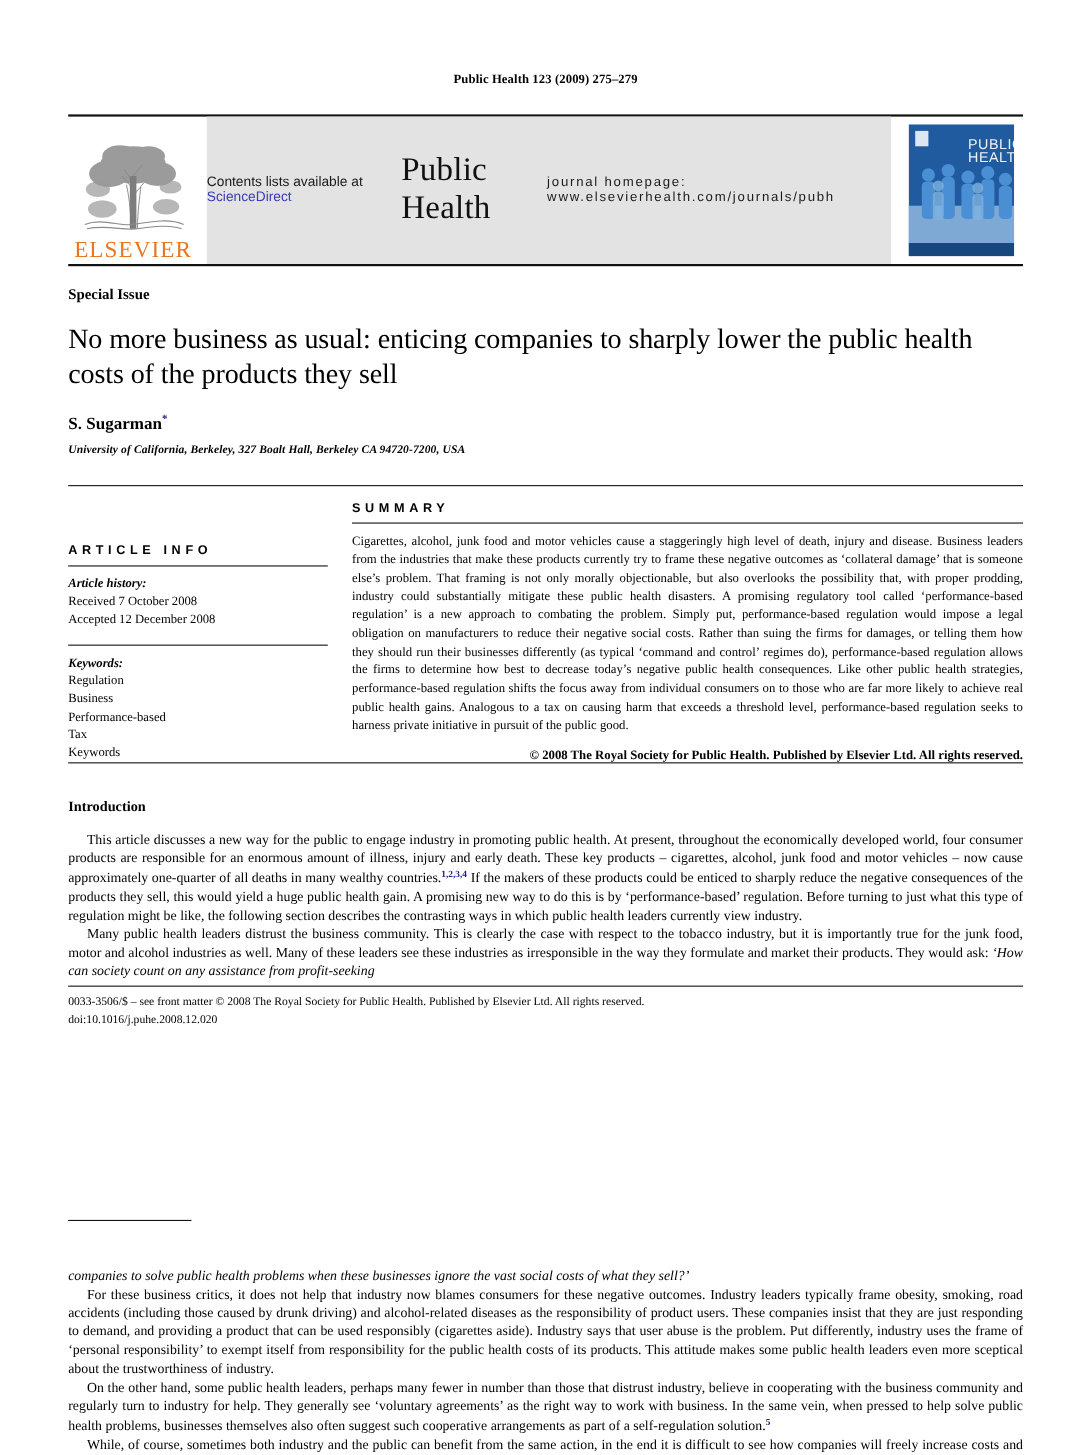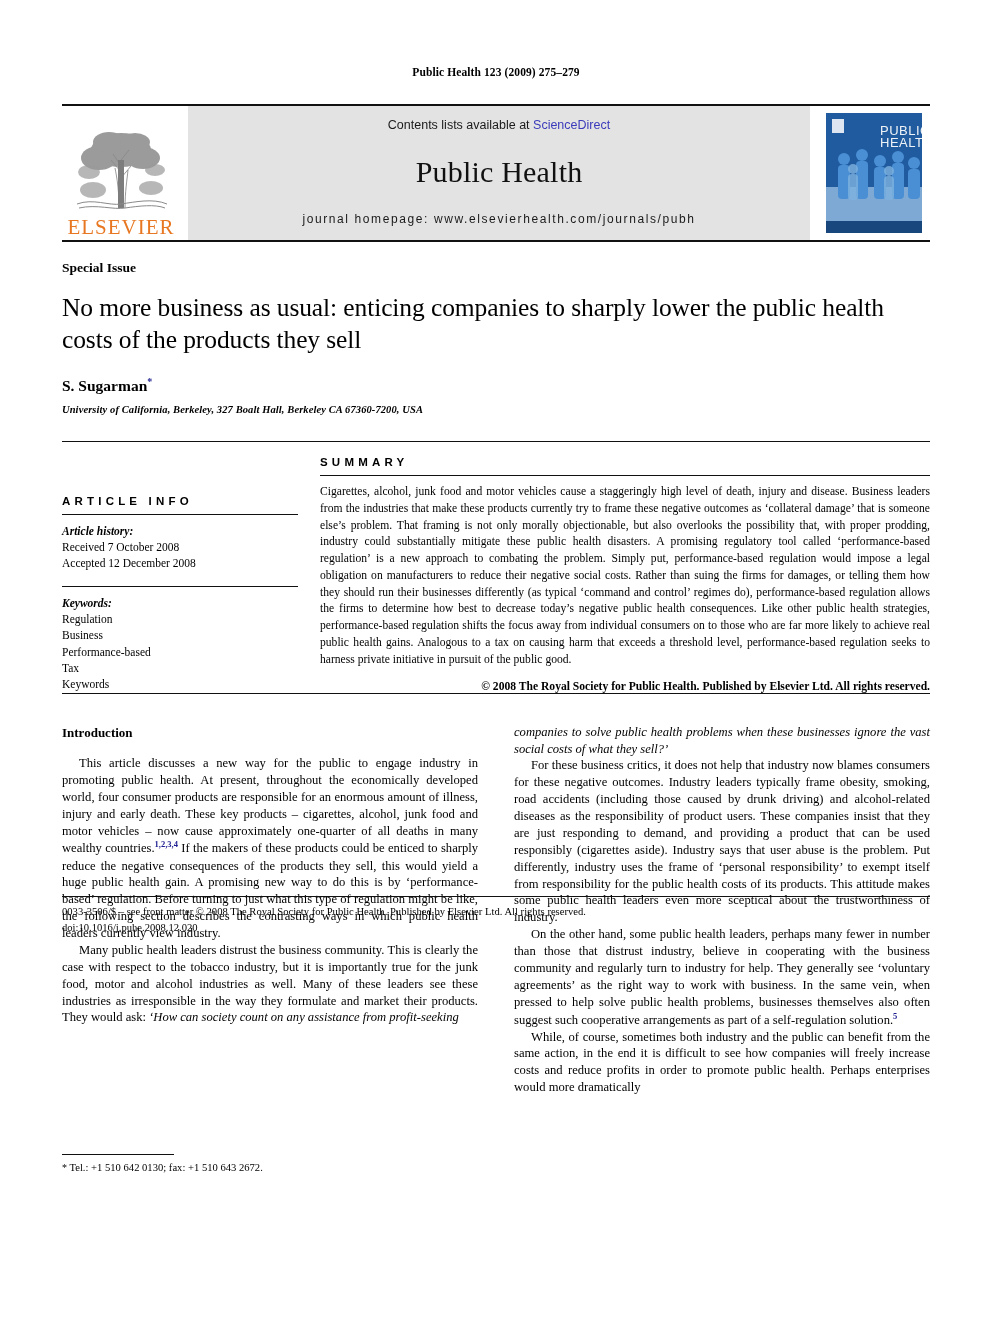--- a/index.html
+++ b/index.html
@@ -58,21 +58,21 @@
     font-size: 21px;
     letter-spacing: 1px;
     color: #E87722;
     line-height: 1;
     padding-top: 1px;
   }
   .masthead-center {
     flex: 1 1 auto;
     background: #e3e3e3;
     display: flex;
-    flex-direction: column;
+    flex-direction: row;
     justify-content: space-between;
     align-items: center;
     padding: 12px 0 14px 0;
     margin: 0 8px;
   }
   .contents-line {
     font-family: "Liberation Sans", sans-serif;
     font-size: 12.5px;
     color: #1a1a1a;
   }
@@ -165,20 +165,21 @@
     font-size: 11.6px;
     font-weight: bold;
   }
 
   
   .body-cols {
     margin-top: 30px;
     display: flex;
     gap: 36px;
     height: 452px;
+    flex-direction: column;
   }
   .col {
     flex: 1 1 0;
     position: relative;
     font-size: 12.6px;
     line-height: 1.34;
     text-align: justify;
   }
   .col-left-inner { height: 392px; overflow: hidden; }
   h2.section-heading {
@@ -303,21 +304,21 @@
   </div>
 
   <div class="special-issue">Special Issue</div>
 
   <h1 class="article-title">No more business as usual: enticing companies to sharply lower the public health costs of the products they sell</h1>
 
   <div class="author">
     <span>S. Sugarman</span><sup>*</sup>
   </div>
 
-  <div class="affiliation">University of California, Berkeley, 327 Boalt Hall, Berkeley CA 67360-7200, USA</div>
+  <div class="affiliation">University of California, Berkeley, 327 Boalt Hall, Berkeley CA 94720-7200, USA</div>
 
   <div class="info-block">
 
     <div class="col-info">
       <div class="sec-label">ARTICLE INFO</div>
       <div class="rule-thin"></div>
       <div class="info-group">
         <div class="head">Article history:</div>
         <div>Received 7 October 2008</div>
         <div>Accepted 12 December 2008</div>
@@ -346,21 +347,20 @@
     <div class="col">
       <div class="col-left-inner">
         <h2 class="section-heading">Introduction</h2>
         <p class="para"><span>This article discusses a new way for the public to engage industry in promoting public health. At present, throughout the economically developed world, four consumer products are responsible for an enormous amount of illness, injury and early death. These key products – cigarettes, alcohol, junk food and motor vehicles – now cause approximately one-quarter of all deaths in many wealthy countries.</span><sup class="cite">1,2,3,4</sup><span> If the makers of these products could be enticed to sharply reduce the negative consequences of the products they sell, this would yield a huge public health gain. A promising new way to do this is by ‘performance-based’ regulation. Before turning to just what this type of regulation might be like, the following section describes the contrasting ways in which public health leaders currently view industry.</span></p>
         <p class="para"><span>Many public health leaders distrust the business community. This is clearly the case with respect to the tobacco industry, but it is importantly true for the junk food, motor and alcohol industries as well. Many of these leaders see these industries as irresponsible in the way they formulate and market their products. They would ask: </span><span style="font-style:italic">‘How can society count on any assistance from profit-seeking</span></p>
       </div>
 
       <div class="footnote">
         <div class="footnote-rule"></div>
         <div class="footnote-text">
-          <div><span class="star">*</span><span> Tel.: +1 510 642 0130; fax: +1 510 643 2672.</span></div>
         </div>
       </div>
     </div>
 
     <div class="col">
       <p class="para cont quote-italic">companies to solve public health problems when these businesses ignore the vast social costs of what they sell?’</p>
       <p class="para">For these business critics, it does not help that industry now blames consumers for these negative outcomes. Industry leaders typically frame obesity, smoking, road accidents (including those caused by drunk driving) and alcohol-related diseases as the responsibility of product users. These companies insist that they are just responding to demand, and providing a product that can be used responsibly (cigarettes aside). Industry says that user abuse is the problem. Put differently, industry uses the frame of ‘personal responsibility’ to exempt itself from responsibility for the public health costs of its products. This attitude makes some public health leaders even more sceptical about the trustworthiness of industry.</p>
       <p class="para"><span>On the other hand, some public health leaders, perhaps many fewer in number than those that distrust industry, believe in cooperating with the business community and regularly turn to industry for help. They generally see ‘voluntary agreements’ as the right way to work with business. In the same vein, when pressed to help solve public health problems, businesses themselves also often suggest such cooperative arrangements as part of a self-regulation solution.</span><sup class="cite">5</sup></p>
       <p class="para">While, of course, sometimes both industry and the public can benefit from the same action, in the end it is difficult to see how companies will freely increase costs and reduce profits in order to promote public health. Perhaps enterprises would more dramatically</p>
     </div>

